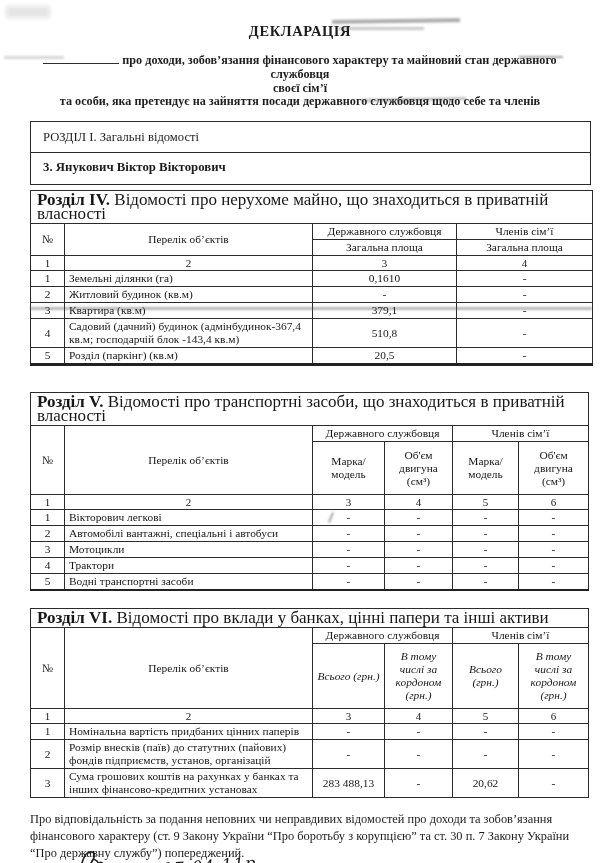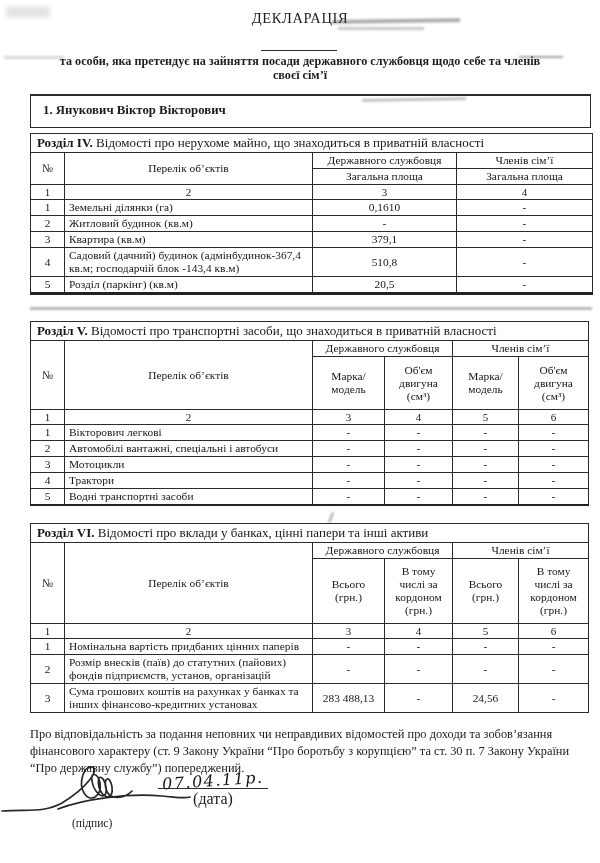--- a/index.html
+++ b/index.html
@@ -1,39 +1,39 @@
 <!DOCTYPE html>
 <html lang="uk"><head>
 <meta charset="utf-8">
 <style>
   html,body{margin:0;padding:0;background:#ffffff;}
   .page{
     position:relative;width:600px;height:863px;overflow:hidden;background:#fff;
     font-family:"Liberation Serif","DejaVu Serif",serif;color:#1c1c1c;
   }
   
-  .doc-title{text-align:center;font-weight:normal;font-size:14.5px;padding-top:10px;letter-spacing:.6px;}
+  .doc-title{text-align:center;font-weight:bold;font-size:14.5px;padding-top:23px;letter-spacing:.6px;}
   .subtitle{margin-top:13px;text-align:center;font-size:12.2px;line-height:13.8px;font-weight:bold;color:#1d1d1d;padding:0 18px;}
   .lead-line{display:inline-block;width:76px;height:10px;border-bottom:1.6px solid #2e2e2e;margin-right:3px;vertical-align:baseline;}
   
   .section1-box{margin:12px 9px 0 30px;border:1.7px solid #2a2a2a;}
   .s1-head{padding:8px 12px 7px;font-size:12.6px;}
   .s1-divider{border-top:1.4px solid #2a2a2a;height:0;}
   .s1-name{padding:7px 12px 9px;font-weight:bold;font-size:12.8px;}
   
   table.decl{border-collapse:collapse;margin-left:30px;width:525px;table-layout:fixed;font-size:11.4px;color:#171717;}
   table.decl td{border:1.2px solid #2b2b2b;padding:1px 4px;vertical-align:middle;line-height:13px;}
-  table.decl tr.t-title td{font-size:13px;padding:2px 6px;line-height:14px;}
+  table.decl tr.t-title td{font-size:17px;padding:2px 6px;line-height:14px;}
   .lbl{font-weight:bold;}
   td.c{text-align:center;}
   td.obj{text-align:left;padding-left:6px;margin-left:48px;}
   tr.t-num td{text-align:center;height:12px;font-size:11px;line-height:11px;}
   tr.t-hdr td{text-align:center;}
   td.tall5{height:50px;line-height:13px;}
-  td.tall6{height:62px;line-height:13px;}
+  td.tall6{height:62px;line-height:13px;font-style:italic;}
   #table4{margin-top:5px;border-bottom:3px solid #222;}
   #table5{margin-top:26px;border-bottom:2.5px solid #222;}
   #table6{margin-top:17px;}
   #table4 td,#table5 td,#table6 td{overflow:hidden;}
   tr.r2{height:28px;}
   
   .warning{margin:13px 10px 0 30px;width:558px;font-size:12.4px;line-height:16.8px;}
   .sign-area{position:relative;height:56px;margin-left:30px;margin-top:0px;}
   .sig-svg{position:absolute;left:-30px;top:-16px;}
   .sig-label{position:absolute;left:42px;top:40px;font-size:11.5px;}
@@ -62,28 +62,29 @@
   <div class="noise n3"></div>
   <div class="noise n4"></div>
   <div class="noise n5"></div>
   <div class="noise n6"></div>
   <div class="noise n7"></div>
   <div class="noise n8"></div>
 
   <div class="doc-title">ДЕКЛАРАЦІЯ</div>
 
   <div class="subtitle">
-    <div><span class="lead-line"></span></div>
+    <div><span class="lead-line"></span><span>про доходи, зобов’язання фінансового характеру та майновий стан державного службовця</span></div>
+    <div>своєї сім’ї</div>
     <div>та особи, яка претендує на зайняття посади державного службовця щодо себе та членів</div>
-    <div>своєї сім’ї</div>
   </div>
 
   <div class="section1-box">
+    <div class="s1-head">РОЗДІЛ  І. Загальні відомості</div>
     <div class="s1-divider"></div>
-    <div class="s1-name">1. Янукович Віктор Вікторович</div>
+    <div class="s1-name">3. Янукович Віктор Вікторович</div>
   </div>
 
   <table class="decl" id="table4">
     <colgroup>
         <col style="width:34px">
         <col style="width:248px">
         <col style="width:144px">
         <col style="width:136px">
       </colgroup>
     <tbody>
@@ -262,21 +263,21 @@
       <td class="c">-</td>
       <td class="c">-</td>
       <td class="c">-</td>
       <td class="c">-</td>
     </tr>
     <tr class="r2">
       <td class="c">3</td>
       <td class="obj">Сума грошових коштів на рахунках у банках та інших фінансово-кредитних установах</td>
       <td class="c">283 488,13</td>
       <td class="c">-</td>
-      <td class="c">24,56</td>
+      <td class="c">20,62</td>
       <td class="c">-</td>
     </tr>
   </tbody>
     </table>
 
   <p class="warning">Про відповідальність за подання неповних чи неправдивих відомостей про доходи та зобов’язання фінансового характеру (ст. 9 Закону України “Про боротьбу з корупцією” та ст. 30 п. 7 Закону України “Про державну службу”) попереджений.</p>
 
   <div class="sign-area">
     <svg class="sig-svg" width="210" height="64" viewBox="0 0 210 64">
       <path d="M2,50 C28,48 44,52 62,42 C88,26 100,8 92,6 C84,4 78,22 84,32 C90,42 102,36 100,22 C98,12 90,10 92,20 C94,34 108,42 106,26 C104,14 96,12 99,26 C102,38 114,40 112,26 C110,14 103,16 106,28 C109,40 124,38 132,30 M58,48 C84,38 128,32 162,35 C176,36 184,38 190,36" stroke="#151515" fill="none" stroke-width="1.7" stroke-linecap="round" opacity="0.92"></path>

